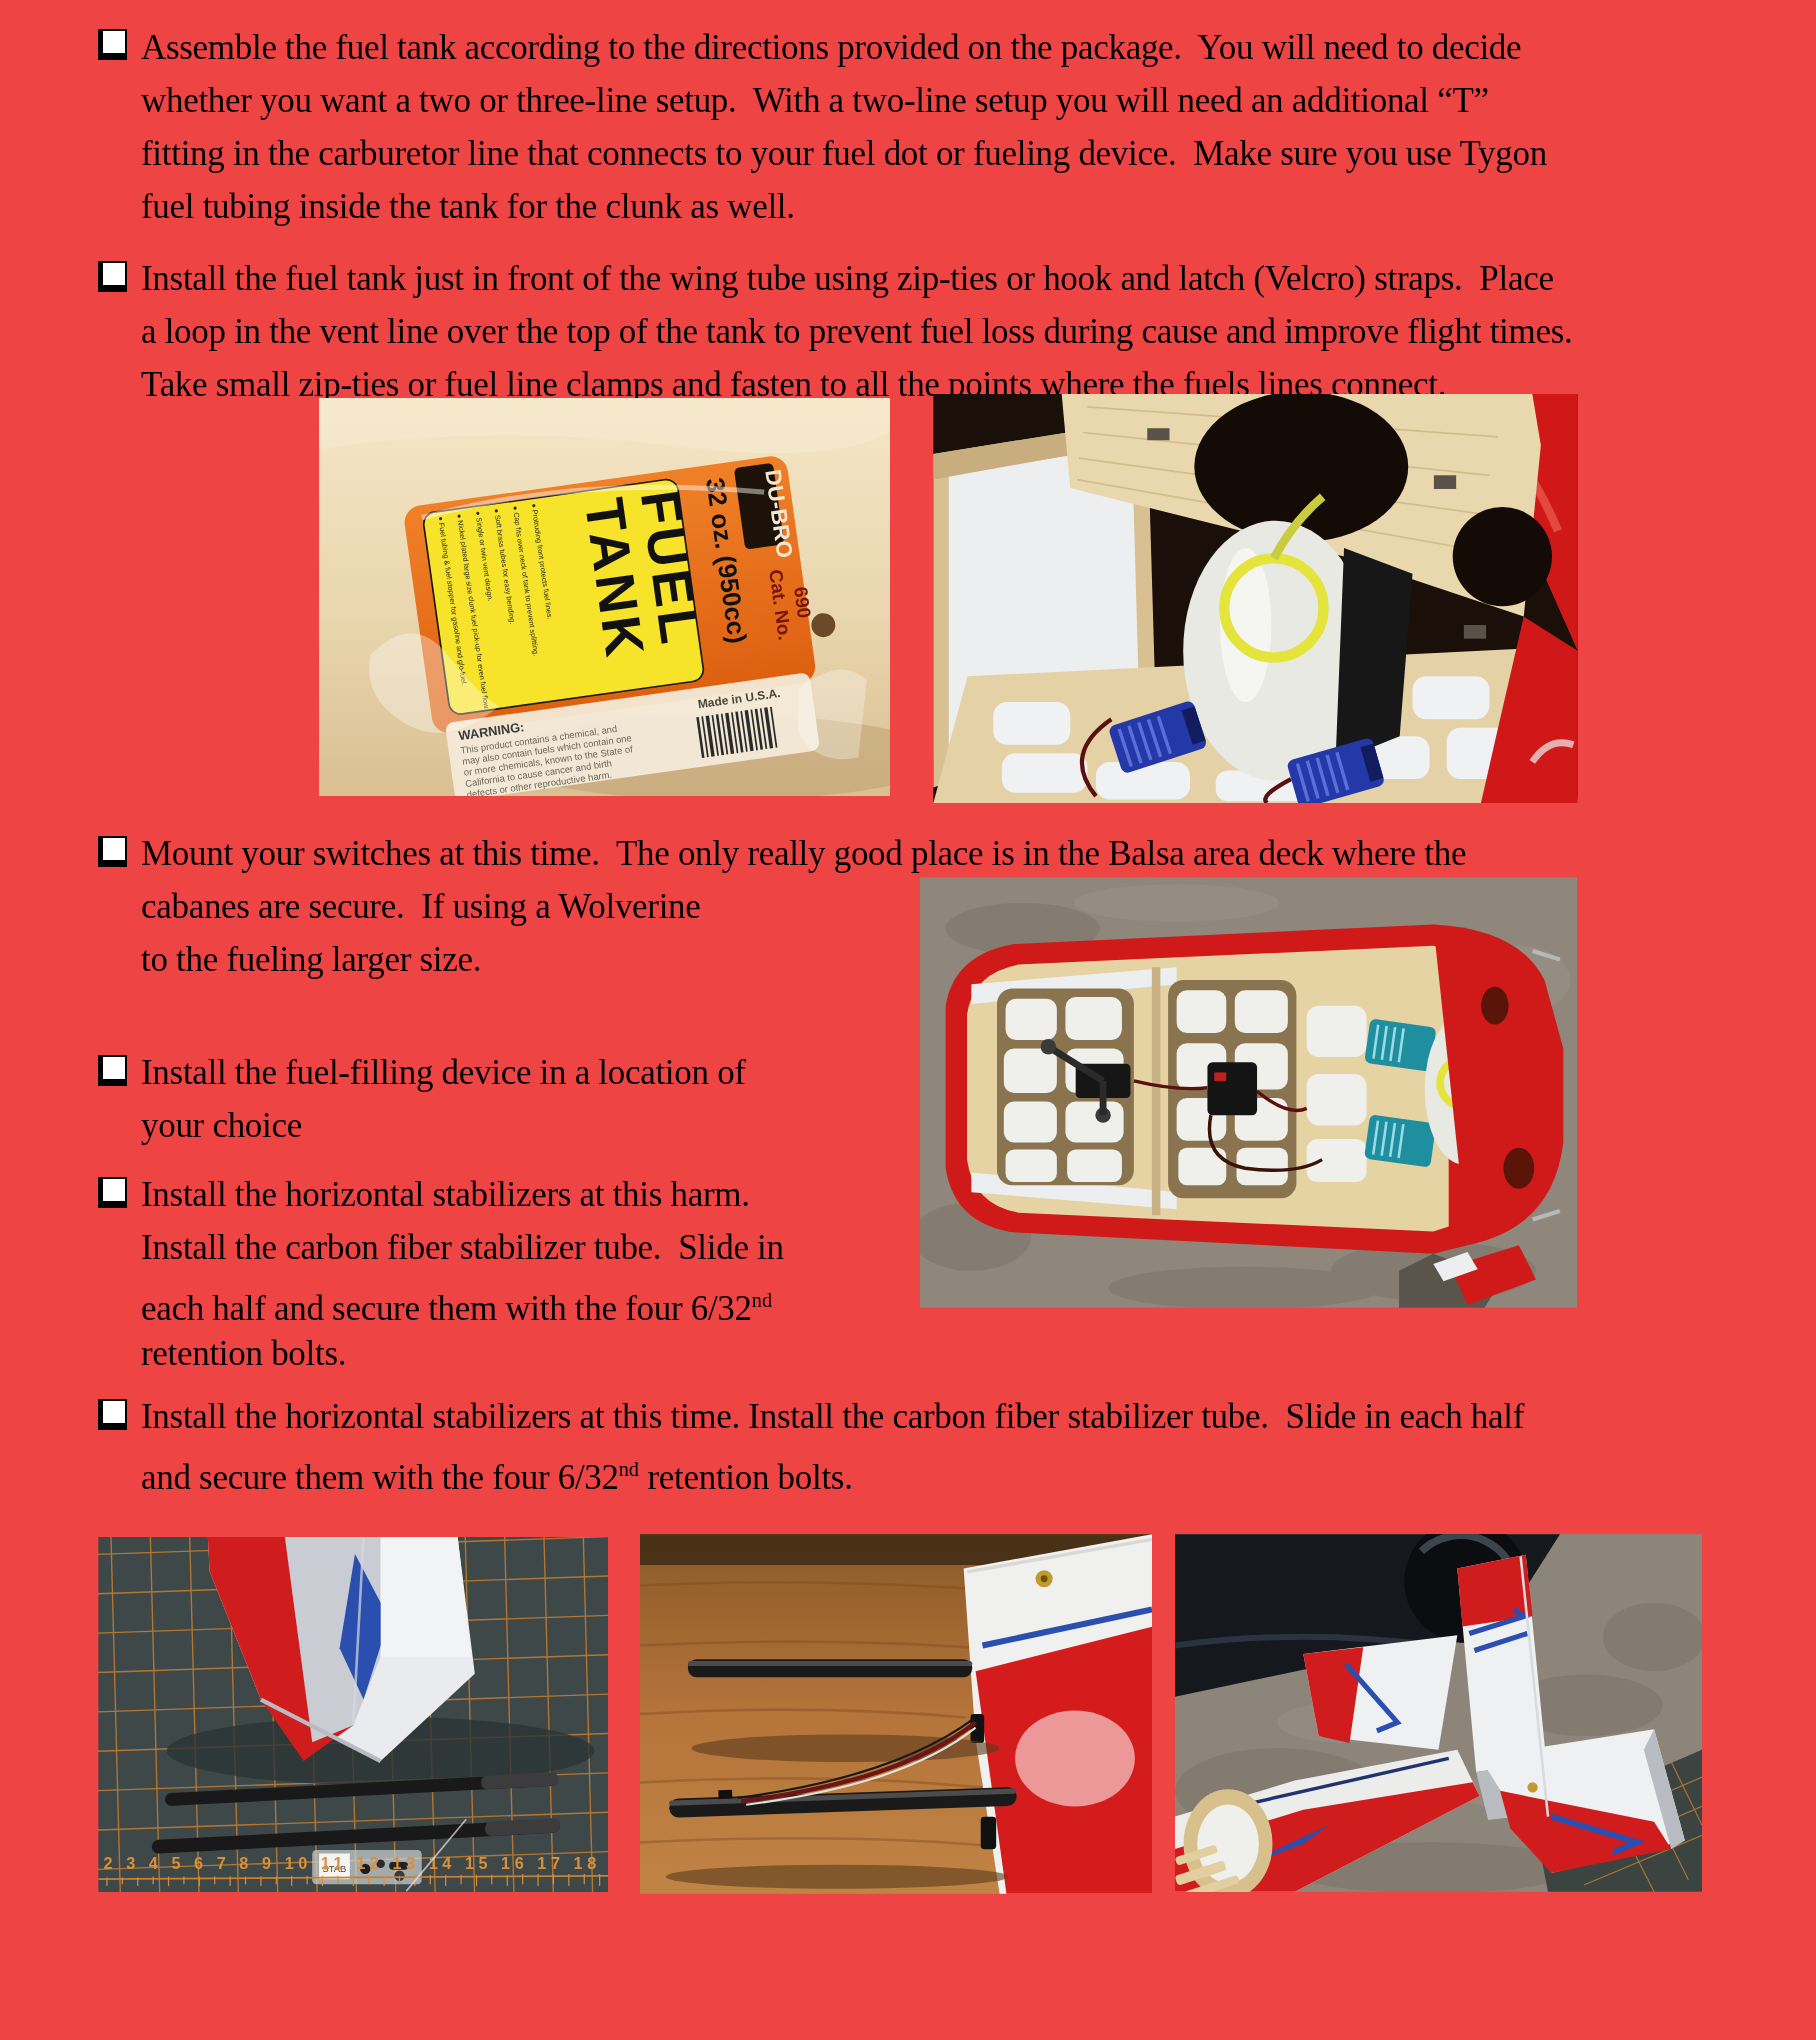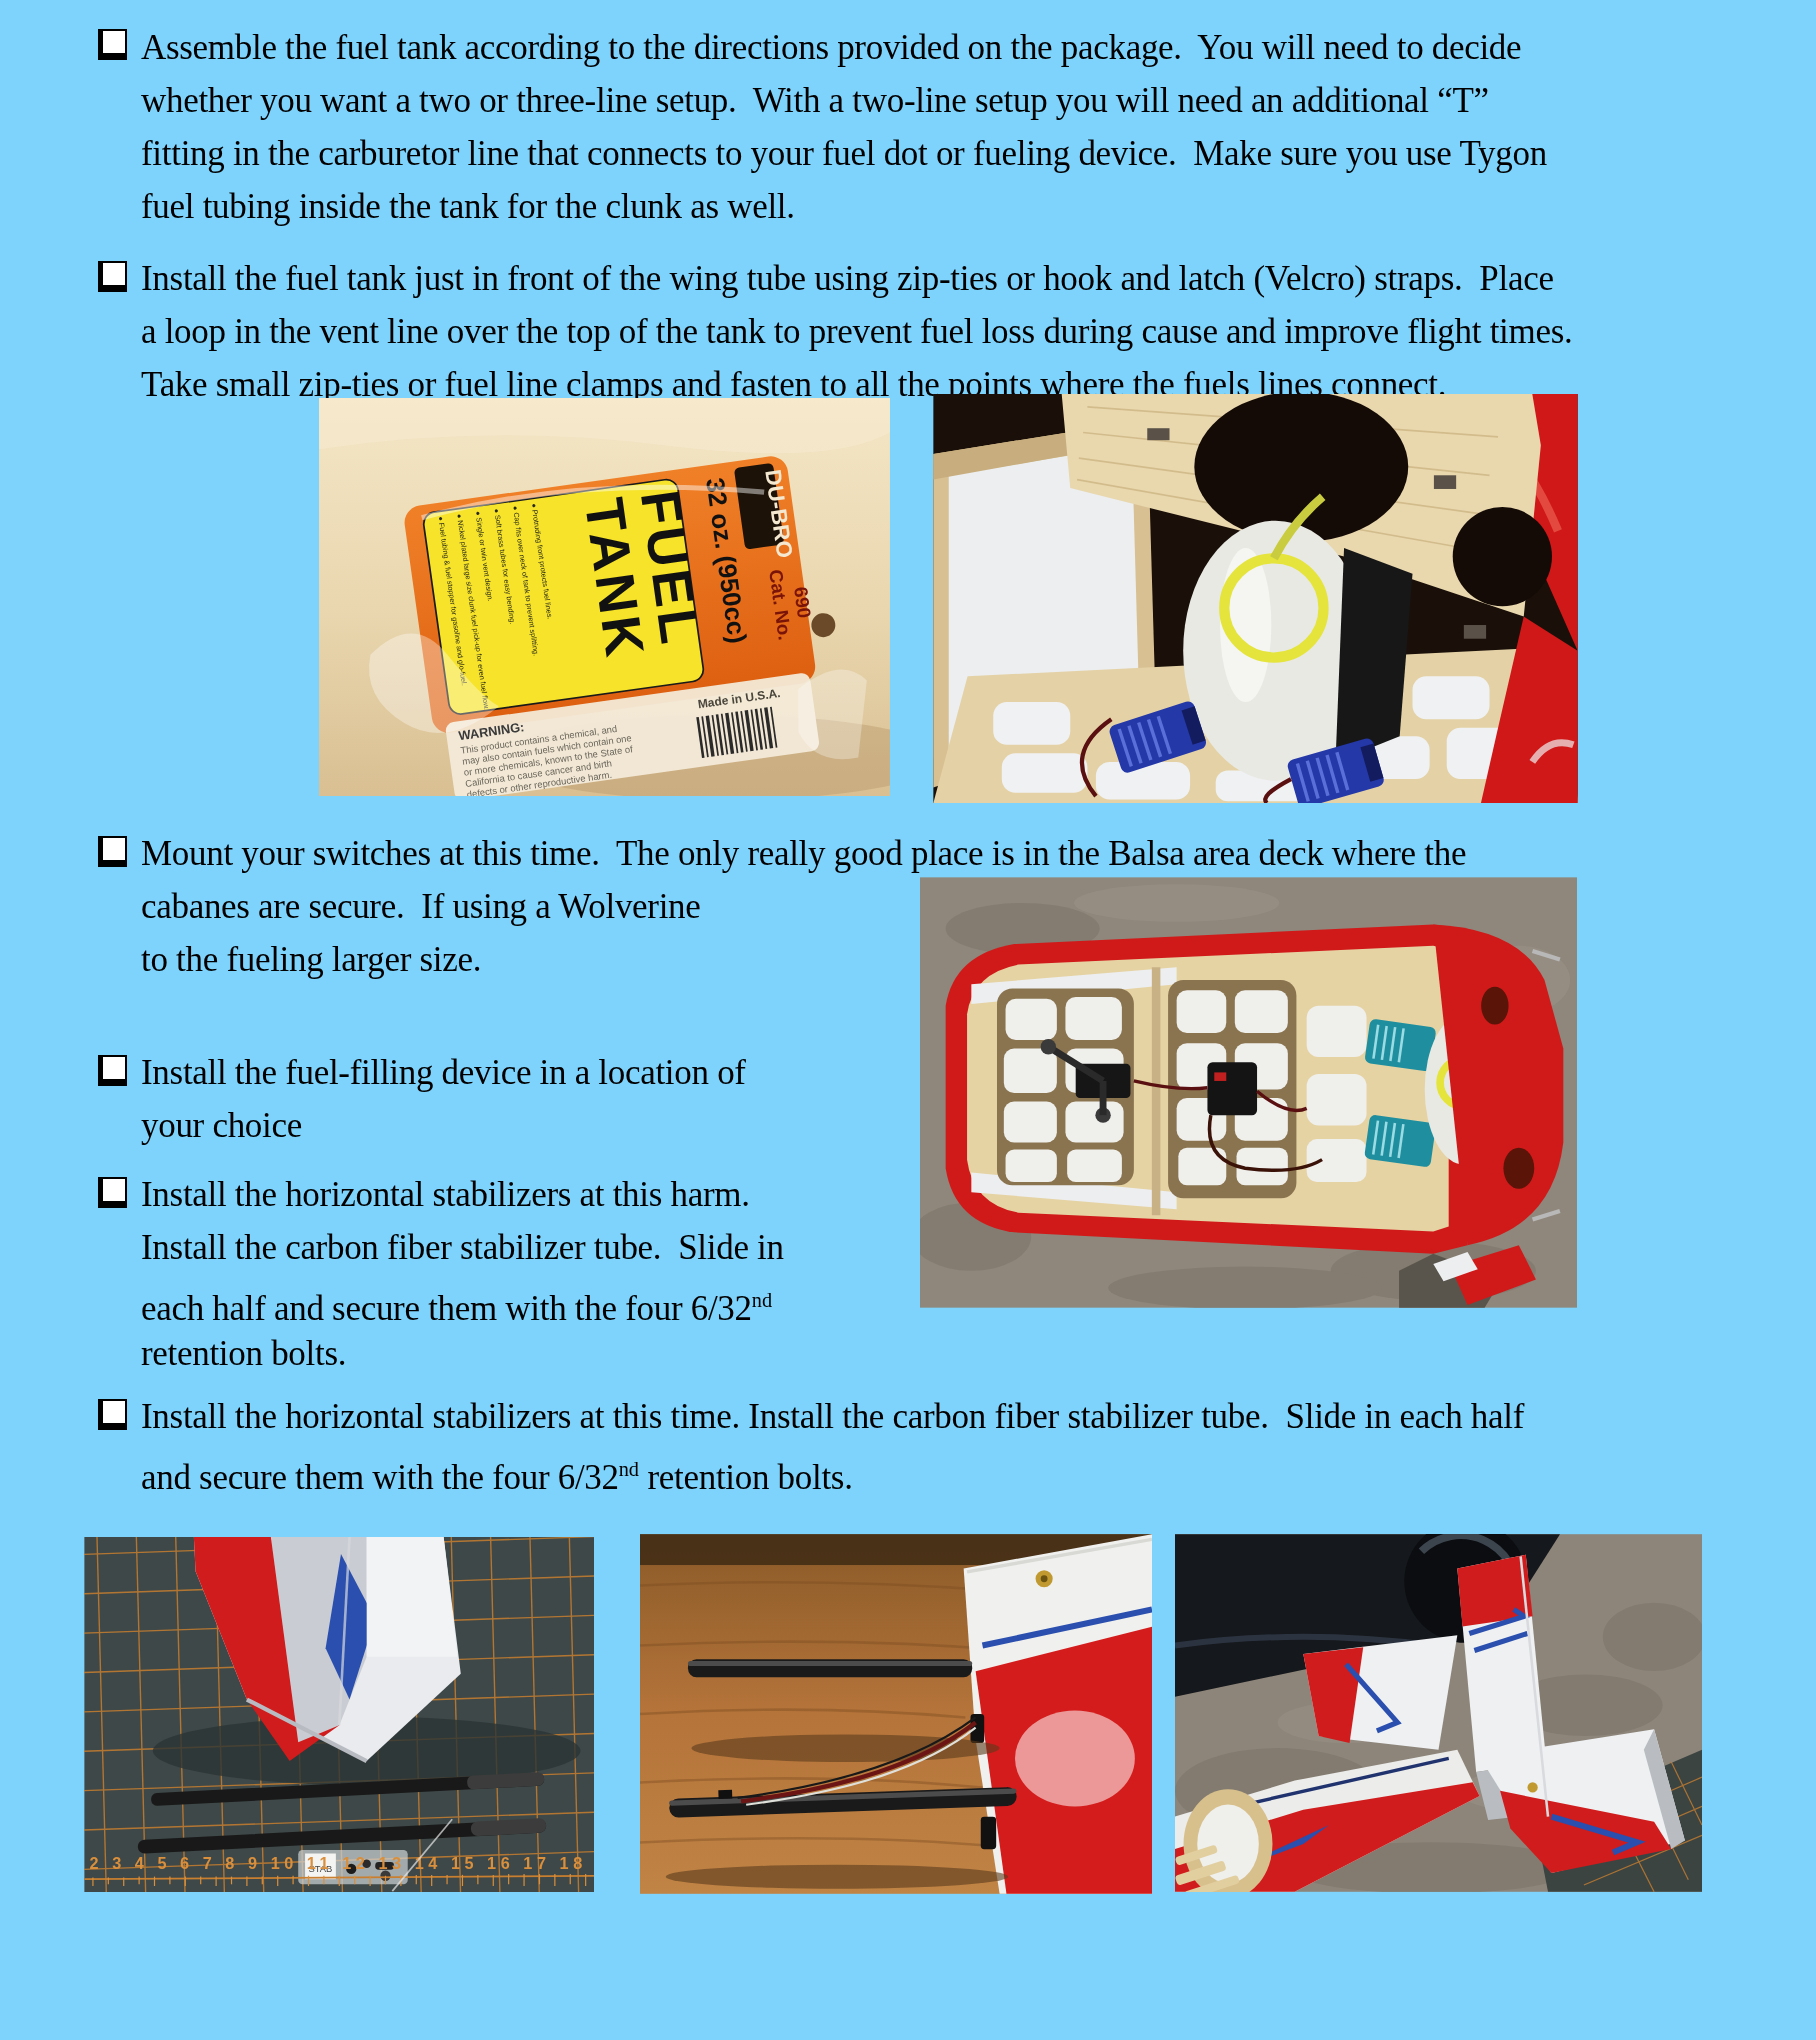--- a/index.html
+++ b/index.html
@@ -1,16 +1,16 @@
 <!DOCTYPE html>
 <html style="font-size:13.7px"><head>
 <meta charset="utf-8">
 <style>
   html,body{margin:0;padding:0;background:#ffffff;}
-  .page{position:relative;width:1817px;height:2041px;background:#7dd3fc;overflow:hidden;
+  .page{position:relative;width:1817px;height:2041px;background:#ef4444;overflow:hidden;
         font-family:"Liberation Serif", serif;color:#000;}
   .bullet{position:absolute;left:98px;}
   .cb{position:absolute;left:0;top:8.6px;width:22px;height:22px;background:#fff;
       border:2.6px solid #000;border-left-width:5.1px;border-bottom-width:7.7px;}
   .lines{position:absolute;left:43px;top:0;}
   .line{white-space:pre;font-size:35px;letter-spacing:-0.3px;line-height:53px;height:53px;}
   .line sup{font-size:58%;vertical-align:super;letter-spacing:0;}
   .photo{position:absolute;overflow:hidden;}
   .photo svg{display:block;}
 </style>
@@ -304,21 +304,21 @@
 
   <div class="bullet" style="top:1390px">
     <div class="cb"></div>
     <div class="lines">
 
     <div class="line">Install the horizontal stabilizers at this time. Install the carbon fiber stabilizer tube.  Slide in each half</div>
         <div class="line">and secure them with the four 6/32<sup>nd</sup> retention bolts.</div>
       </div>
   </div>
 
-  <div class="photo" style="left:84px;top:1537px;width:510px;height:355px">
+  <div class="photo" style="left:98px;top:1537px;width:510px;height:355px">
     <svg width="514" height="355" viewBox="0 0 600 415" xmlns="http://www.w3.org/2000/svg">
       <rect width="600" height="415" fill="#3f4848"></rect>
       <g transform="rotate(-2 300 200)" stroke="#c87f2f" stroke-width="1.6" opacity="0.85">
         <line x1="-20" y1="10" x2="620" y2="10"></line>
           <line x1="-20" y1="56" x2="620" y2="56"></line>
         <line x1="-20" y1="102" x2="620" y2="102"></line>
           <line x1="-20" y1="148" x2="620" y2="148"></line>
         <line x1="-20" y1="194" x2="620" y2="194"></line>
           <line x1="-20" y1="240" x2="620" y2="240"></line>
         <line x1="-20" y1="286" x2="620" y2="286"></line>

